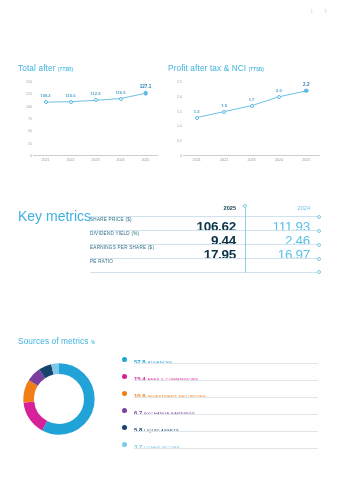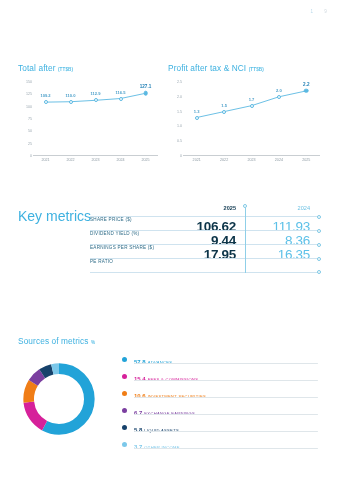--- a/index.html
+++ b/index.html
@@ -230,27 +230,27 @@
       <div id="km-rows">
           <div class="km-row">
             <div class="km-label">SHARE PRICE ($)</div>
             <div class="km-col"><span class="km-val-cur">106.62</span></div>
             <div class="km-col"><span class="km-val-prev">111.93</span></div>
             <div class="ring" style="right: -2px; top: -2px;"></div>
           </div>
           <div class="km-row">
             <div class="km-label">DIVIDEND YIELD (%)</div>
             <div class="km-col"><span class="km-val-cur">9.44</span></div>
-            <div class="km-col"><span class="km-val-prev">8.36</span></div>
+            <div class="km-col"><span class="km-val-prev">2.46</span></div>
             <div class="ring" style="right: -2px; top: -2px;"></div>
           </div>
           <div class="km-row">
             <div class="km-label">EARNINGS PER SHARE ($)</div>
             <div class="km-col"><span class="km-val-cur">17.95</span></div>
-            <div class="km-col"><span class="km-val-prev">16.35</span></div>
+            <div class="km-col"><span class="km-val-prev">16.97</span></div>
             <div class="ring" style="right: -2px; top: -2px;"></div>
           </div>
           <div class="km-row">
             <div class="km-label">PE RATIO</div>
             <div class="ring" style="right: -2px; top: -2px;"></div>
           </div>
           <div style="position: relative; height: 1px; background: rgb(207, 227, 239);">
             <div class="ring" style="right: -2px; top: -2px;"></div>
           </div>
         </div>

